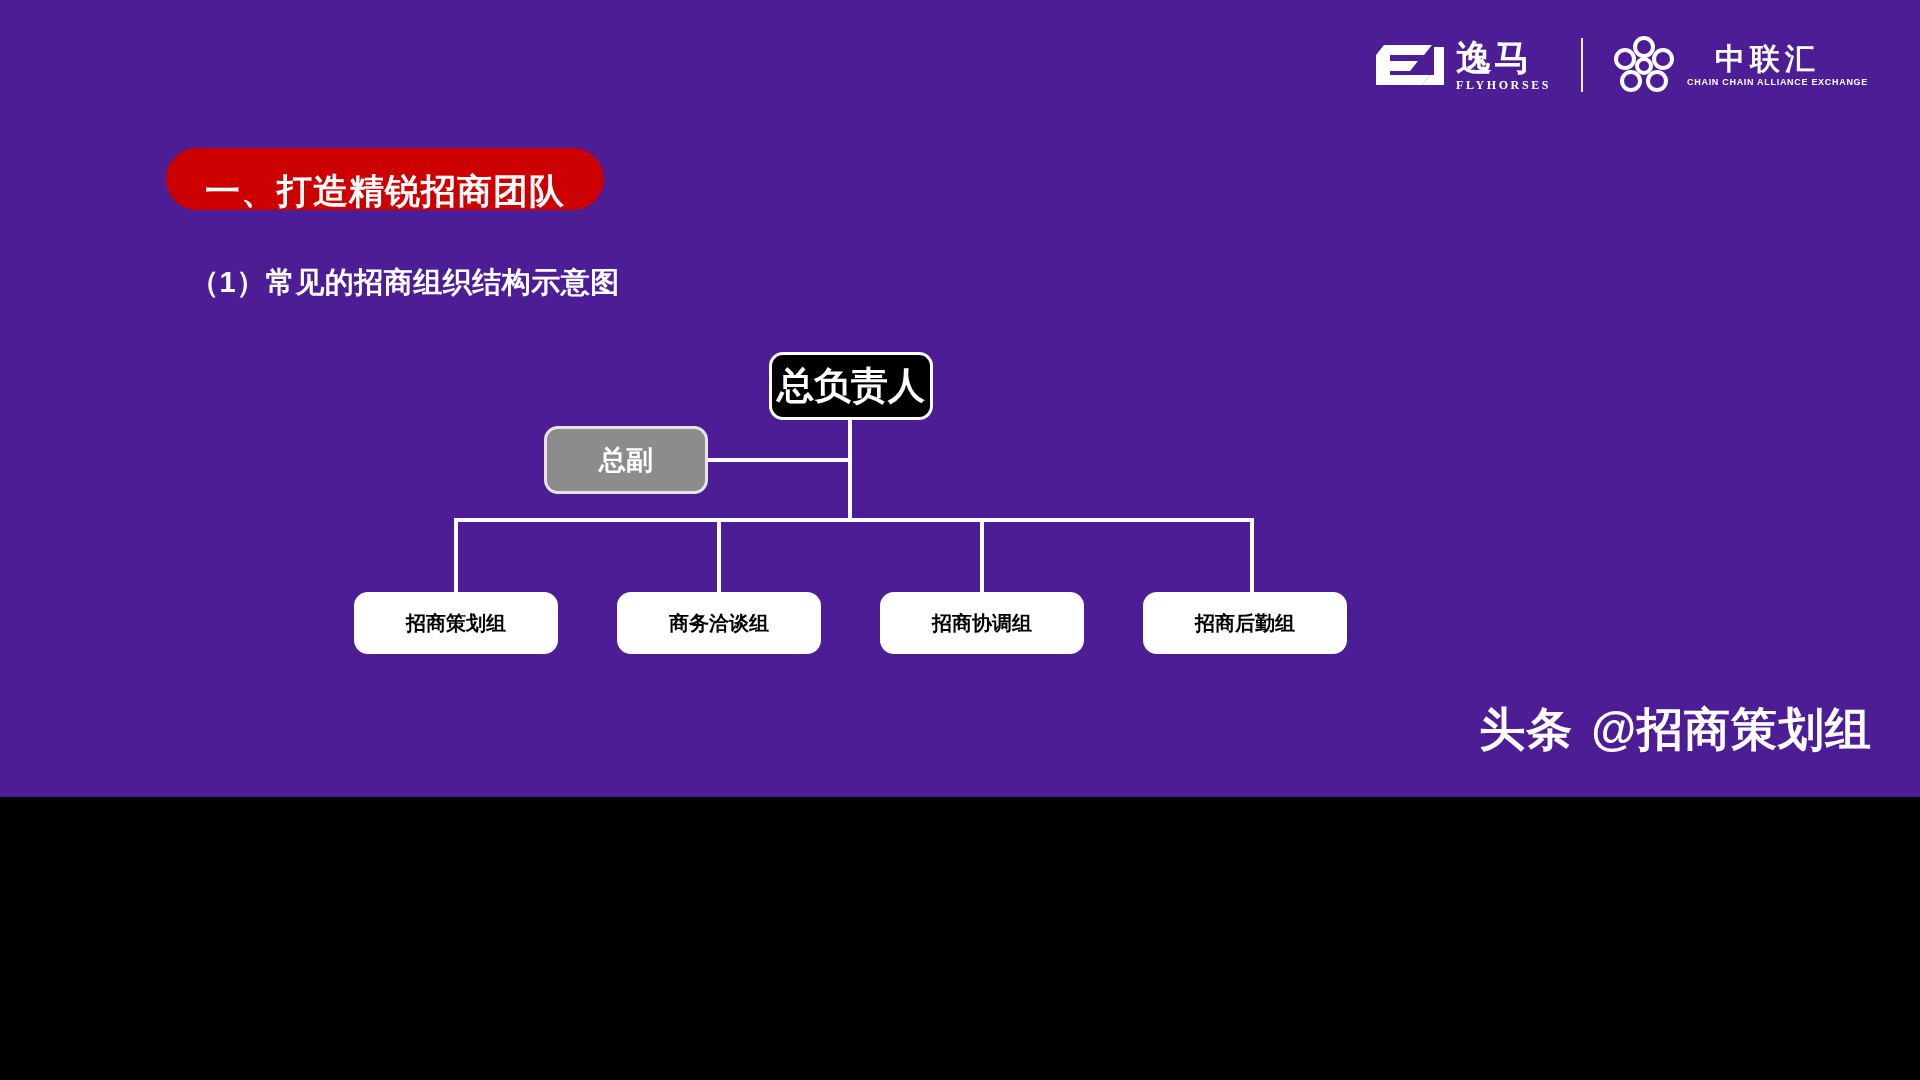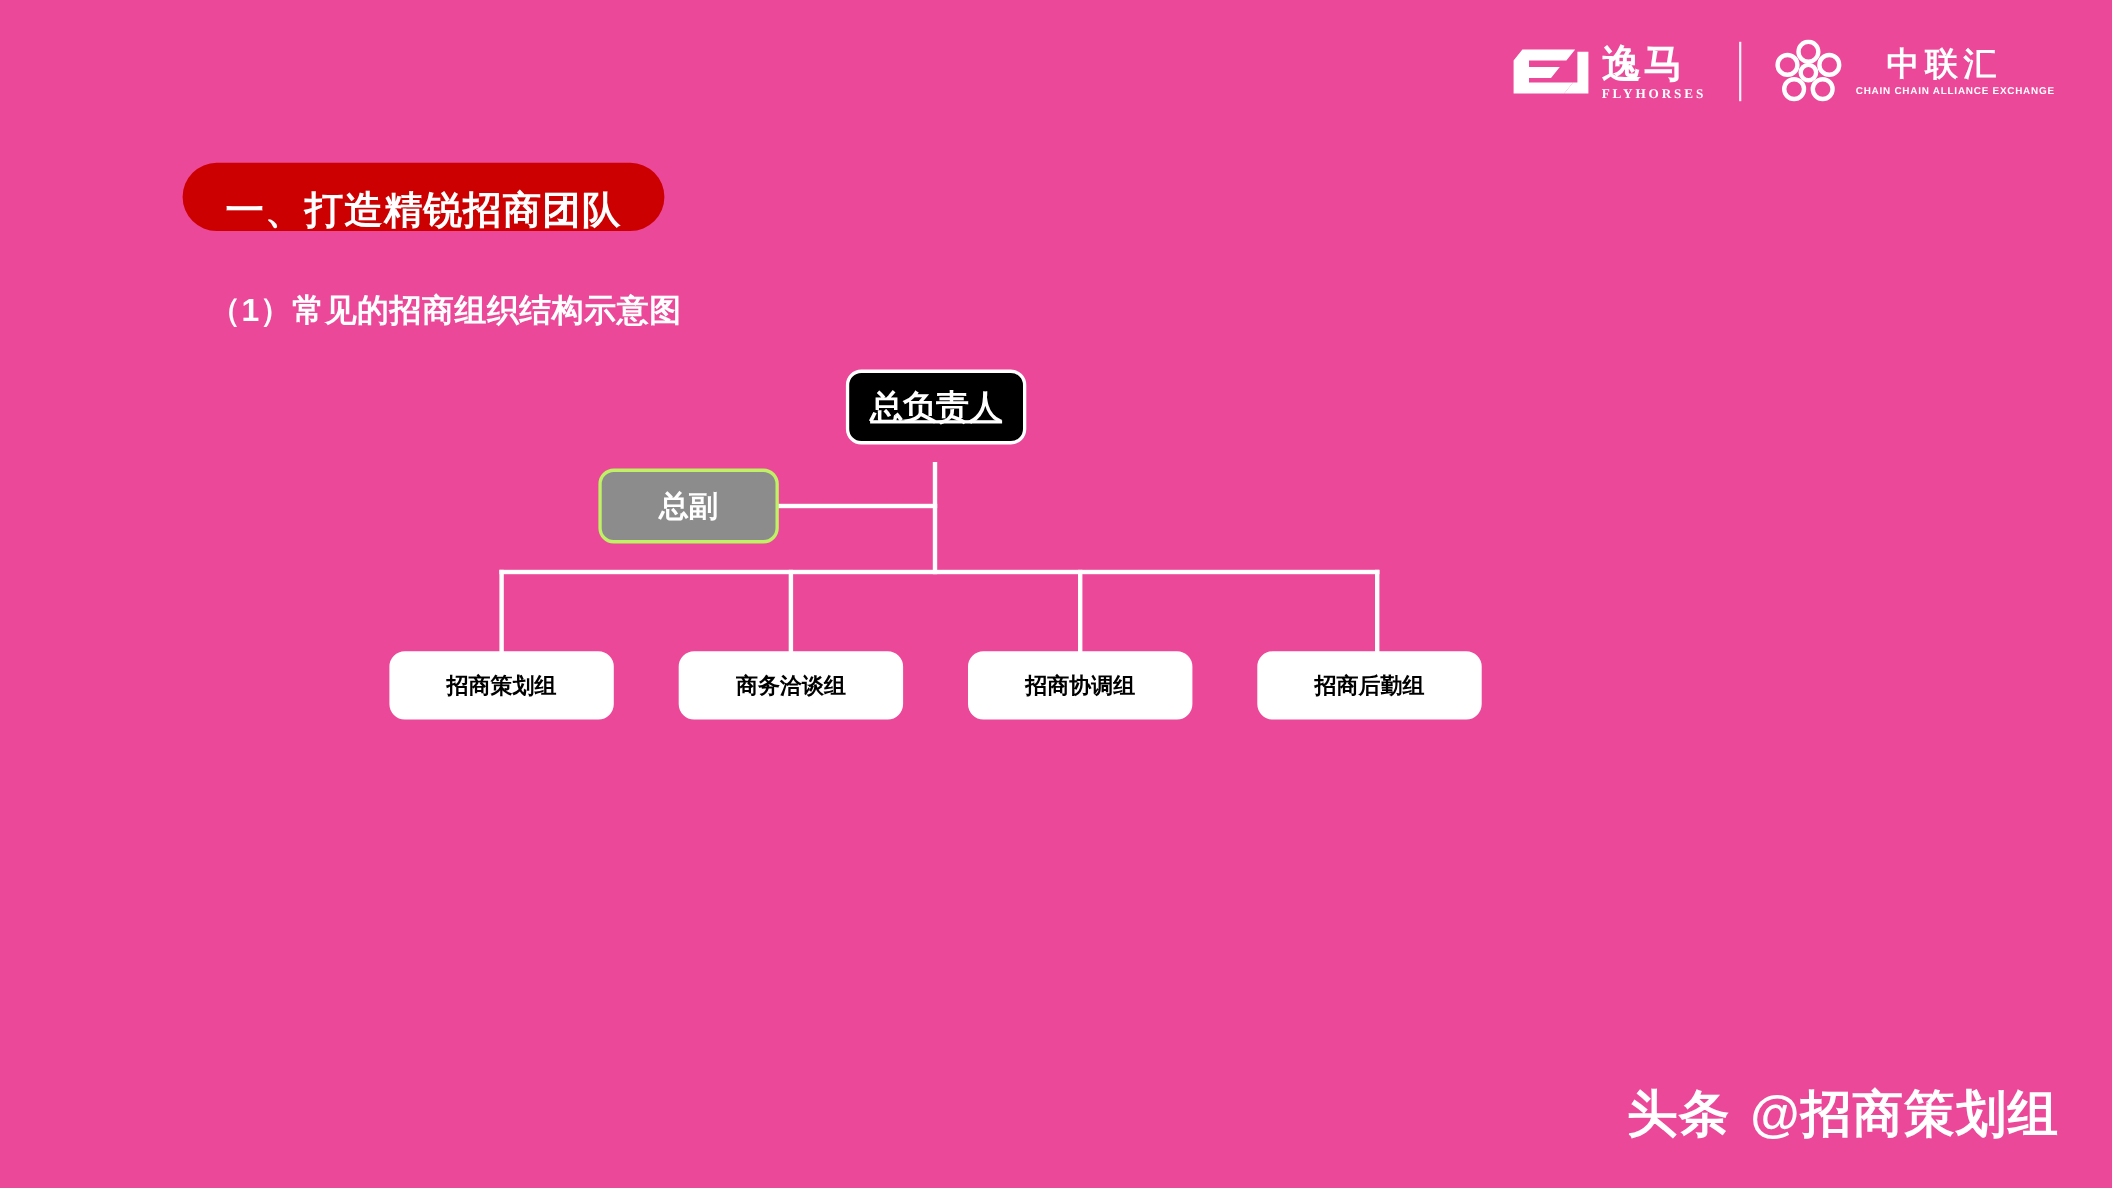--- a/index.html
+++ b/index.html
@@ -7,22 +7,22 @@
     width: 1920px;
     height: 1080px;
     background: #000000;
     overflow: hidden;
     font-family: "Liberation Sans", "DejaVu Sans", sans-serif;
   }
 
   #slide {
     position: relative;
     width: 1920px;
-    height: 1080px;
-    background: #ec4899;
+    height: 797px;
+    background: #4c1d95;
   }
 
   
   #logo-bar {
     position: absolute;
     top: 34px;
     right: 52px;
     display: flex;
     align-items: center;
     height: 62px;
@@ -146,37 +146,36 @@
     white-space: nowrap;
     z-index: 3;
   }
   .node-dark {
     background: #000000;
     border: 3px solid #ffffff;
     color: #ffffff;
   }
   .node-gray {
     background: #8c8c8c;
-    border: 3px solid #bef264;
+    border: 3px solid #e5e5e5;
     color: #ffffff;
   }
   .node-light {
     background: #ffffff;
     border: 3px solid #ffffff;
     color: #000000;
   }
 
   
   #node-top {
     left: 769px;
-    top: 6px;
+    top: 22px;
     width: 164px;
     height: 68px;
-    font-size: 30px;
-    text-decoration: underline;
+    font-size: 37px;
   }
   
   #node-deputy {
     left: 544px;
     top: 96px;
     width: 164px;
     height: 68px;
     font-size: 27px;
   }
   

